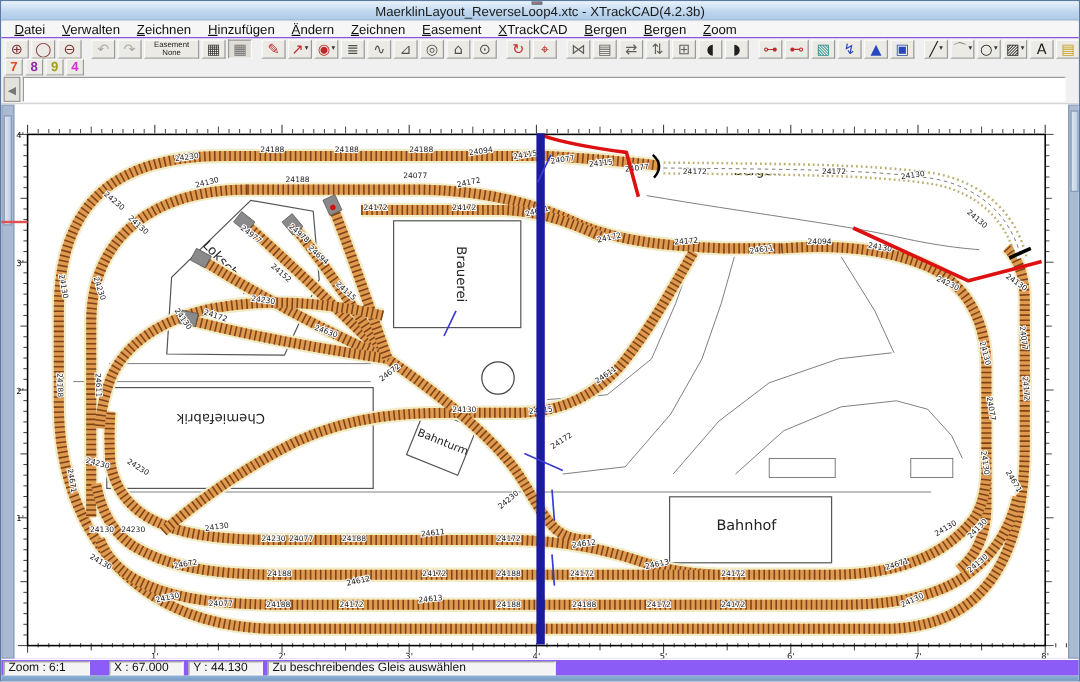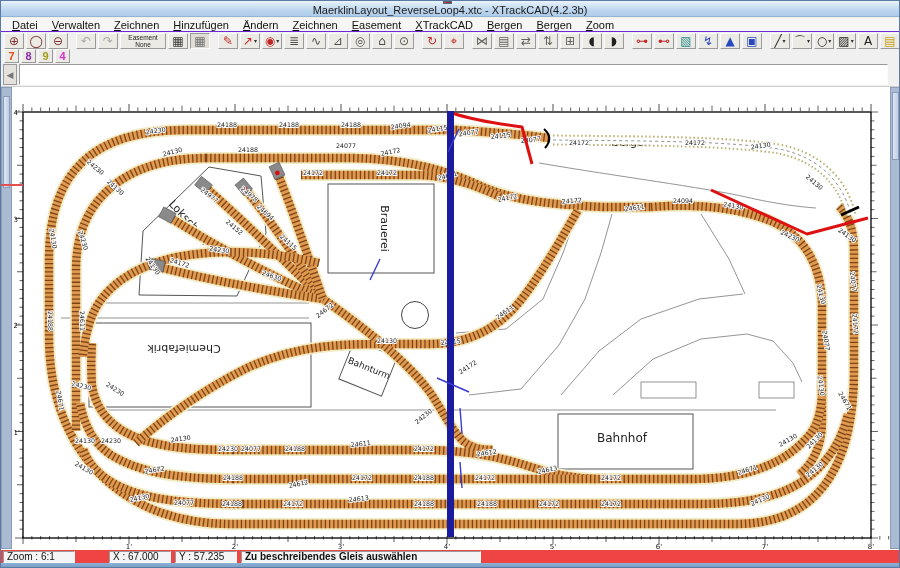--- a/index.html
+++ b/index.html
@@ -37,21 +37,21 @@
   .hotbar-left{position:absolute;left:2px;top:1px;width:14px;height:21px;background:#e4e2dc;border:1px solid #999;
                display:flex;align-items:center;justify-content:center;font-size:9px;color:#777;}
   .hotbar-strip{position:absolute;left:18px;top:1px;width:869px;height:21px;background:#fff;border:1px solid;border-color:#9a9a9a #fbfbfb #fbfbfb #9a9a9a;}
   
   .canvas{position:absolute;left:0;top:86px;width:900px;height:462px;background:#fff;overflow:hidden;}
   .vscroll{position:absolute;top:0;width:11px;height:100%;background:#a9bad2;border:1px solid #8a9cb8;}
   .vscroll .thumb{position:absolute;left:1px;width:7px;background:linear-gradient(90deg,#dde6f2,#bfcfe4);border:1px solid #8a9cb8;}
   .redmark{position:absolute;left:0;top:97px;width:22px;height:2px;background:#e05050;}
   svg text{font-family:"DejaVu Sans",sans-serif;}
   
-  .statusbar{position:absolute;left:0;top:548px;width:100%;height:14px;background:#ef4444;
+  .statusbar{position:absolute;left:0;top:548px;width:100%;height:14px;background:#8b5cf6;
              border-top:1px solid #fff;display:flex;align-items:center;font-size:10px;color:#111;padding-left:2px;}
   .sb-field{height:12px;border:1px solid;border-color:#9a9a9a #fbfbfb #fbfbfb #9a9a9a;background:#f4f4f4;
             padding:0 3px;margin-right:4px;white-space:nowrap;display:flex;align-items:center;flex:none;}
   .frame-bottom{position:absolute;left:0;top:562px;width:100%;height:6px;background:linear-gradient(#8fb2d6,#6d93bd);}
 </style>
 </head>
 <body>
 
 <div class="window">
 
@@ -752,18 +752,18 @@
       <div class="thumb" style="top:8px;height:92px;"></div>
     </div>
     <div class="redmark"></div>
     <div class="vscroll" style="left:889px;">
       <div class="thumb" style="top:4px;height:68px;"></div>
     </div>
   </div>
 
   <div class="statusbar">
     <div class="sb-field" style="width:72px;">Zoom : 6:1</div>
-    <div class="sb-field" style="width:62px;margin-left:30px;">X : 67.000</div>
-    <div class="sb-field" style="width:62px;">Y : 57.235</div>
-    <div class="sb-field" style="width:240px;font-weight:bold;">Zu beschreibendes Gleis auswählen</div>
+    <div class="sb-field" style="width:62px;margin-left:12px;">X : 67.000</div>
+    <div class="sb-field" style="width:62px;">Y : 44.130</div>
+    <div class="sb-field" style="width:240px;">Zu beschreibendes Gleis auswählen</div>
   </div>
   <div class="frame-bottom"></div>
 </div>
 
 </body></html>

